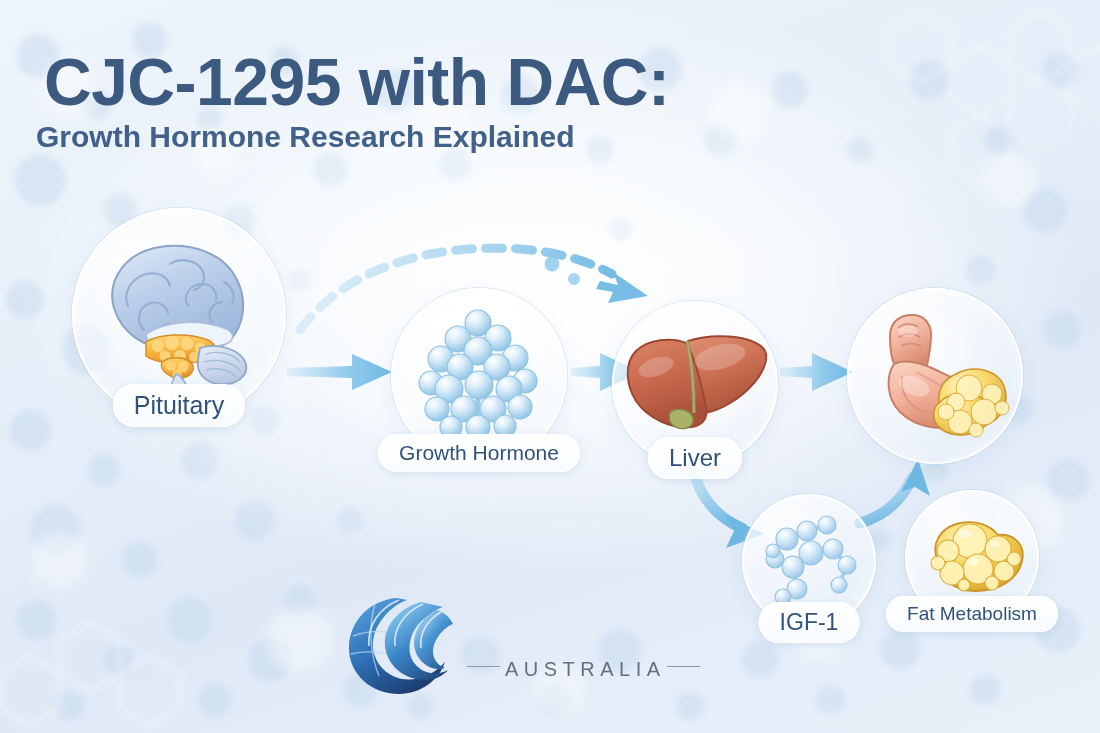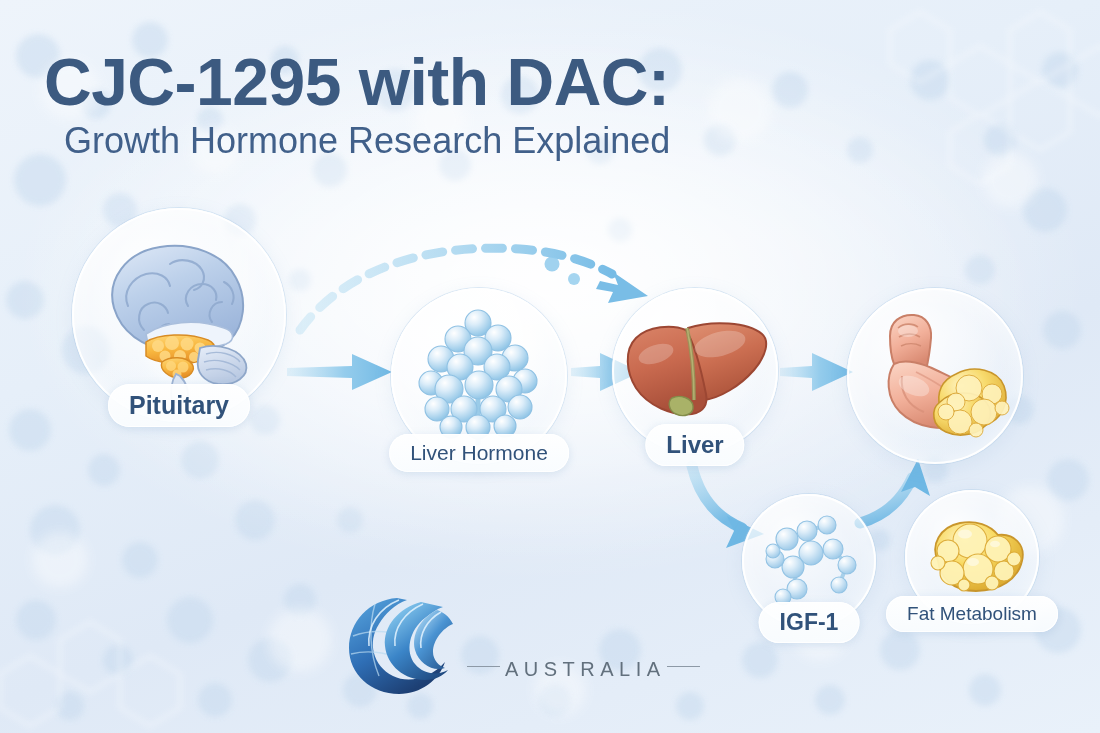--- a/index.html
+++ b/index.html
@@ -34,23 +34,23 @@
     position: absolute;
     left: 44px; top: 44px;
     font-size: 66px;
     font-weight: 700;
     letter-spacing: -0.5px;
     color: #3c5a80;
     white-space: nowrap;
   }
   .subtitle {
     position: absolute;
-    left: 64px; top: 120px;
-    font-size: 36px;
-    font-weight: 400;
+    left: 36px; top: 120px;
+    font-size: 30px;
+    font-weight: 700;
     color: #41608a;
     white-space: nowrap;
   }
 
   
   .node { position: absolute; }
   .node .bubble {
     position: absolute; left: 0; top: 0;
     border-radius: 50%;
     background:
@@ -76,21 +76,21 @@
     border-radius: 999px;
     box-shadow:
       0 2px 9px rgba(120,160,200,0.22),
       inset 0 0 0 1px rgba(255,255,255,0.95);
     color: #31527a;
     white-space: nowrap;
     display: flex; align-items: center; justify-content: center;
     padding: 7px 21px;
     font-weight: 400;
   }
-  .pill.strong { font-weight: 700; }
+  .pill.strong { font-weight: 400; }
 
   
   #arrows { position: absolute; inset: 0; pointer-events: none; }
 
   
   #logo { position: absolute; left: 345px; top: 592px; width: 380px; height: 108px; }
   .logo-word {
     position: absolute;
     left: 122px; top: 16px;
     font-size: 41px;
@@ -373,24 +373,24 @@
           <circle cx="33" cy="108" r="12"></circle>
             <circle cx="60" cy="108" r="13"></circle>
           <circle cx="89" cy="108" r="13"></circle>
             <circle cx="116" cy="106" r="12"></circle>
           <circle cx="47" cy="126" r="11"></circle>
             <circle cx="74" cy="126" r="12"></circle>
             <circle cx="101" cy="125" r="11"></circle>
         </g>
       </svg>
     </div>
-    <div class="pill" style="top:146px; font-size:21px;">Liver Hormone</div>
+    <div class="pill" style="top:146px; font-size:21px;">Growth Hormone</div>
   </div>
 
-  <div class="node" style="left:612px; top:288px; width:166px; height:166px;">
+  <div class="node" style="left:612px; top:301px; width:166px; height:166px;">
     <div class="bubble" style="width:166px;height:166px;"></div>
     <div class="art">
       <svg width="150" height="118" viewBox="0 0 150 118">
         <defs>
           <linearGradient id="livL" x1="0" y1="0" x2="0.3" y2="1">
             <stop offset="0%" stop-color="#da8468"></stop>
             <stop offset="50%" stop-color="#c96a4f"></stop>
             <stop offset="100%" stop-color="#a9503a"></stop>
           </linearGradient>
           <linearGradient id="livR" x1="0" y1="0" x2="0.4" y2="1">

